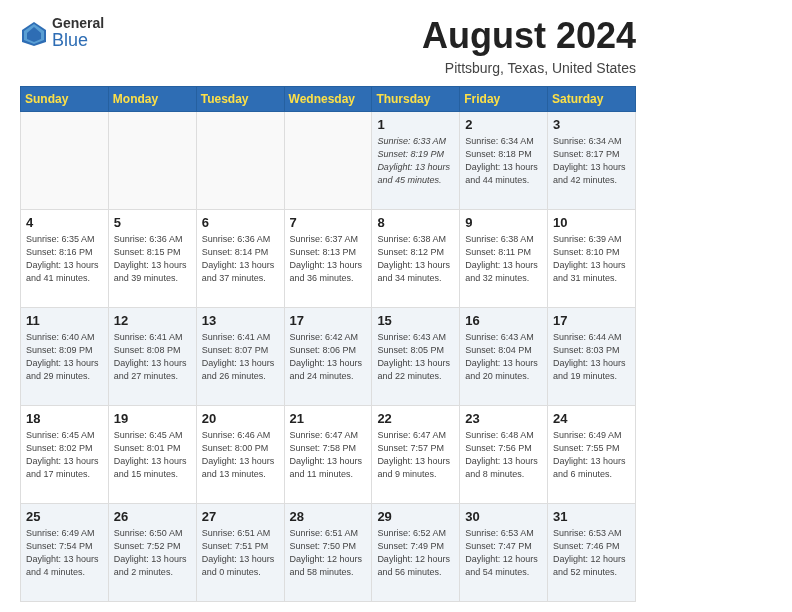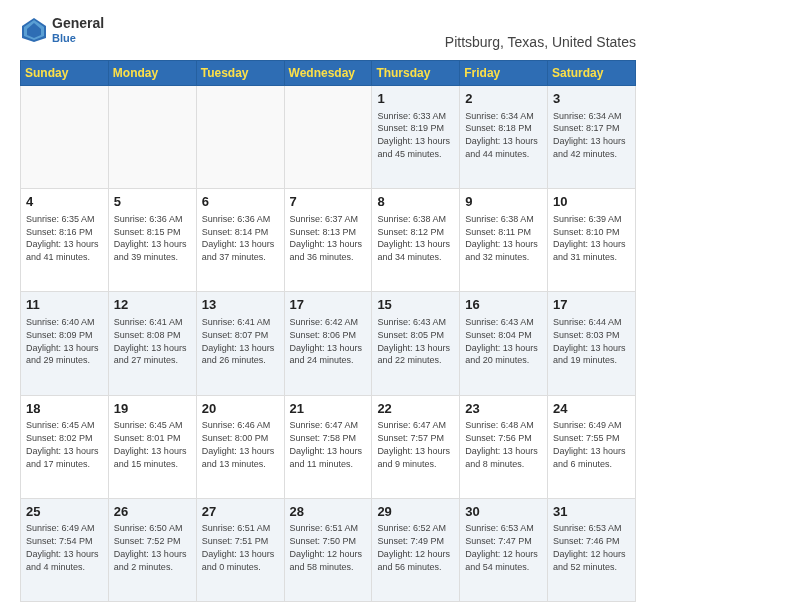--- a/index.html
+++ b/index.html
@@ -32,41 +32,41 @@
       display: flex;
       flex-direction: column;
       line-height: 1.1;
     }
     .logo-general {
       font-size: 14px;
       font-weight: bold;
       color: #333;
     }
     .logo-blue {
-      font-size: 11px;
-      font-weight: bold;
+      font-size: 18px;
+      font-weight: normal;
       color: #2e6db4;
     }
     .logo-icon {
       width: 28px;
       height: 28px;
     }
     .title-block {
       text-align: right;
     }
     .main-title {
       font-size: 36px;
       font-weight: bold;
       color: #222;
       line-height: 1.1;
     }
     .subtitle {
       font-size: 14px;
       color: #444;
-      margin-top: 18px;
+      margin-top: 4px;
     }
     .calendar {
       flex: 1;
       border: 1px solid #ccc;
       border-collapse: collapse;
       width: 100%;
       table-layout: fixed;
     }
     .calendar th {
       background: #2e6db4;
@@ -115,20 +115,21 @@
         <polygon points="14,2 26,10 26,22 14,26 2,22 2,10" fill="#2e6db4"></polygon>
         <polygon points="14,4 24,11 24,20 14,24 4,20 4,11" fill="#5a9fd4"></polygon>
         <polygon points="14,7 21,13 21,19 14,22 7,19 7,13" fill="#2e6db4"></polygon>
       </svg>
       <div class="logo-text">
         <span class="logo-general">General</span>
         <span class="logo-blue">Blue</span>
       </div>
     </div>
     <div class="title-block">
+      <div class="main-title">August 2024</div>
       <div class="subtitle">Pittsburg, Texas, United States</div>
     </div>
   </div>
 
   <table class="calendar">
     <thead>
       <tr>
       <th>Sunday</th>
           <th>Monday</th>
           <th>Tuesday</th>
@@ -137,21 +138,21 @@
           <th>Friday</th>
           <th>Saturday</th>
         </tr>
     </thead>
     <tbody id="calendar-body">
     <tr>
           <td class="empty"></td>
           <td class="empty"></td>
           <td class="empty"></td>
           <td class="empty"></td>
-          <td class="shaded"><span class="day-number">1</span><span class="day-info" style="white-space: pre-line;">Sunrise: 6:33 AM
+          <td class="shaded"><span class="day-number">1</span><span class="day-info" style="white-space: pre-line; font-style: italic;">Sunrise: 6:33 AM
 Sunset: 8:19 PM
 Daylight: 13 hours
 and 45 minutes.</span></td>
           <td class="shaded"><span class="day-number">2</span><span class="day-info" style="white-space: pre-line;">Sunrise: 6:34 AM
 Sunset: 8:18 PM
 Daylight: 13 hours
 and 44 minutes.</span></td>
           <td class="shaded"><span class="day-number">3</span><span class="day-info" style="white-space: pre-line;">Sunrise: 6:34 AM
 Sunset: 8:17 PM
 Daylight: 13 hours

